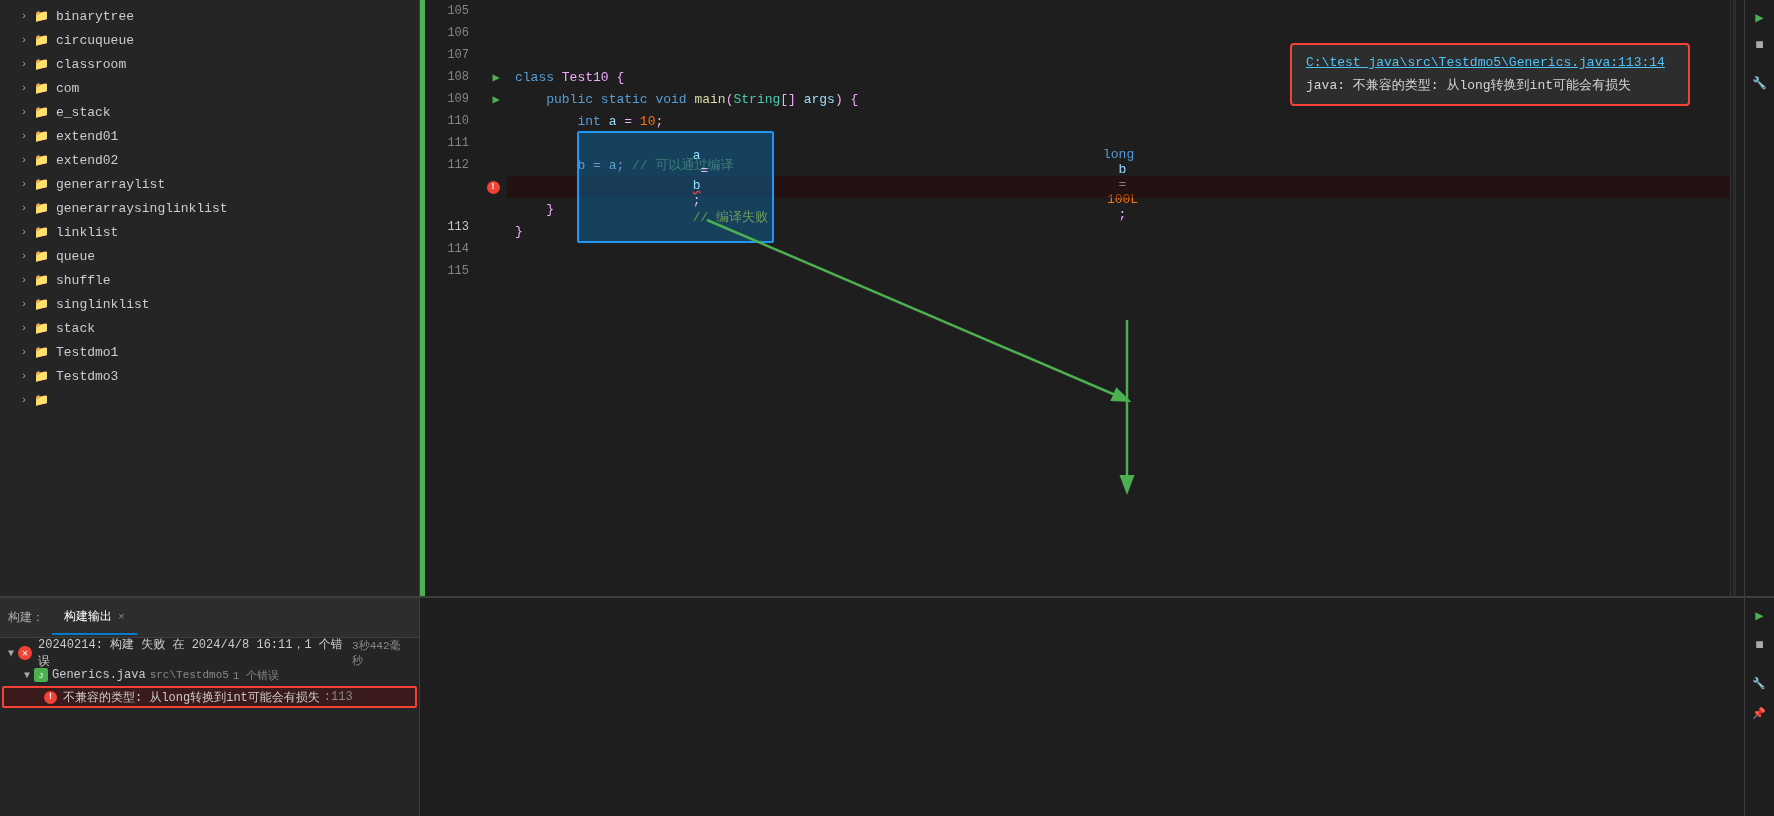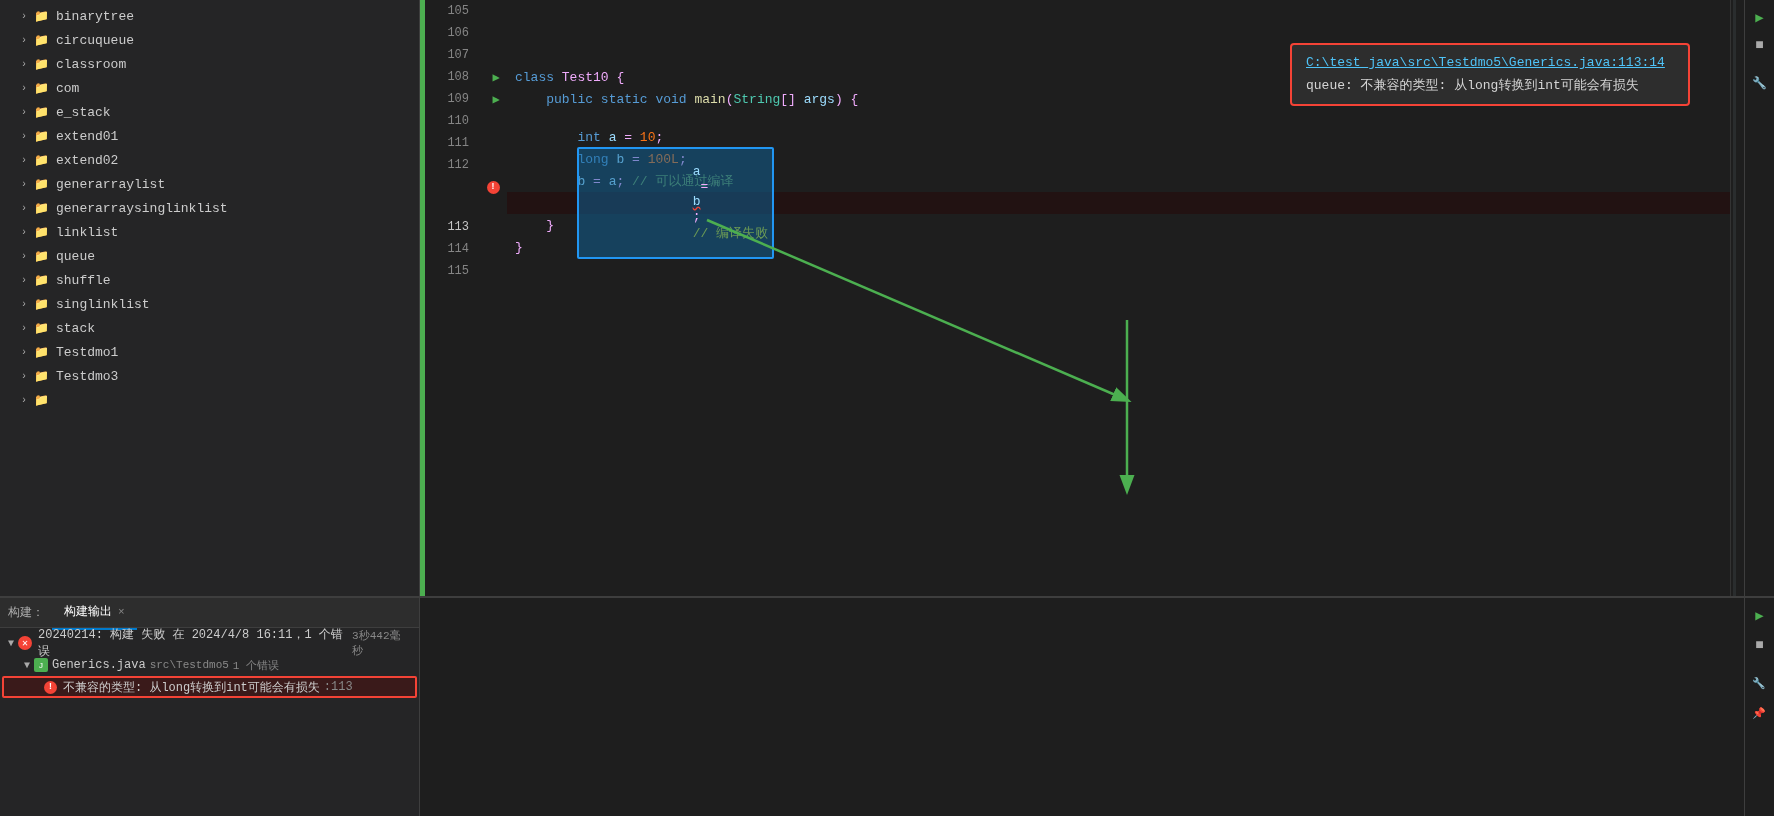--- a/index.html
+++ b/index.html
@@ -475,30 +475,30 @@
               <span class="kw">void </span>
               <span class="cn">main</span>
               <span class="plain">(</span>
               <span class="type">String</span>
               <span class="plain">[] </span>
               <span class="var-a">args</span>
               <span class="plain">) {</span>
             </div>
           </div>
 
-          <div class="code-line" style="height:22px; padding-left:8px;margin-top:16px;">
+          <div class="code-line" style="height:22px; padding-left:8px;">
             <span class="plain">        </span>
             <span class="kw">int </span>
             <span class="var-a">a</span>
             <span class="plain"> = </span>
             <span class="num">10</span>
             <span class="plain">;</span>
           </div>
 
-          <div class="code-line" style="height:22px; padding-left:8px;">
+          <div class="code-line" style="height:22px; padding-left:8px;flex-direction:column;">
             <span class="plain">        </span>
             <span class="kw">long </span>
             <span class="var-b">b</span>
             <span class="plain"> = </span>
             <span class="num">100L</span>
             <span class="plain">;</span>
           </div>
 
           <div class="code-line" style="height:22px; padding-left:8px;">
             <span class="plain">        </span>
@@ -527,21 +527,21 @@
 
           <div class="code-line" style="height:22px; padding-left:8px;">
             <span class="plain">}</span>
           </div>
 
           <div class="annotation-box" style="right:40px; top:20px;">
             <div>
               <span class="annotation-link">C:\test_java\src\Testdmo5\Generics.java:113:14</span>
             </div>
             <div style="margin-top:6px;">
-              <span>queue: 不兼容的类型: 从long转换到int可能会有损失</span>
+              <span>java: 不兼容的类型: 从long转换到int可能会有损失</span>
             </div>
           </div>
 
           <svg class="arrows-overlay" style="position:absolute; top:0; left:0; width:100%; height:580px; pointer-events:none; z-index:6;">
 
             <defs>
               <marker id="arrowhead-green" markerWidth="8" markerHeight="8" refX="6" refY="3" orient="auto">
                 <polygon points="0 0, 8 3, 0 6" fill="#4caf50"></polygon>
               </marker>
             </defs>
@@ -563,21 +563,21 @@
       <div class="action-btn">■</div>
       <div style="height:8px;"></div>
       <div class="action-btn" style="font-size:12px;">🔧</div>
     </div>
   </div>
 
   <div style="display:flex; flex-direction:row; height:220px; border-top:2px solid #3e3e3e;">
 
     <div style="width:420px; background:#252526; border-right:1px solid #3e3e3e; display:flex; flex-direction:column; overflow:hidden;">
 
-      <div class="bottom-panel-header" style="display:flex; align-items:center; padding:0 8px; height:30px; background:#2d2d2d; border-bottom:1px solid #3e3e3e;">
+      <div class="bottom-panel-header" style="display:flex; align-items:center; padding:0 8px; height:40px; background:#2d2d2d; border-bottom:1px solid #3e3e3e;">
         <span style="color:#aaa; font-size:12px; margin-right:8px;">构建：</span>
         <div class="bottom-panel-tab active">
           <span>构建输出</span>
           <span class="close-btn">×</span>
         </div>
       </div>
 
       <div class="build-output">
 
         <div class="build-row" style="padding-left:8px;">

